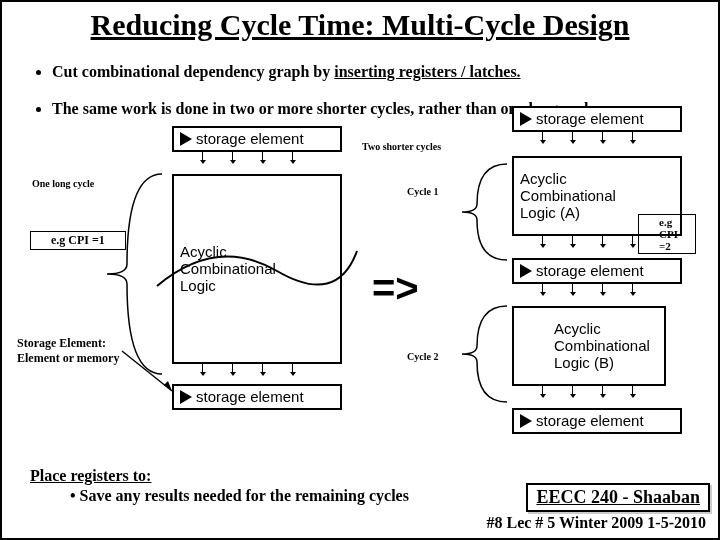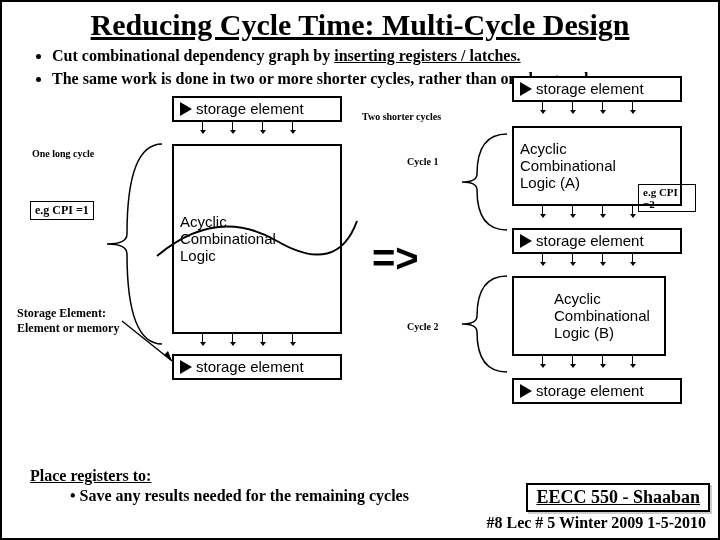--- a/index.html
+++ b/index.html
@@ -1,36 +1,36 @@
 <!DOCTYPE html>
 <html><head>
 <meta charset="utf-8">
 <style>
   * { box-sizing: border-box; margin: 0; padding: 0; }
   body { width: 720px; height: 540px; background: #fff; font-family: "Times New Roman", serif; position: relative; border: 2px solid #000; overflow: hidden; }
   .title { text-align: center; font-size: 30px; font-weight: bold; text-decoration: underline; padding: 6px 0 4px 0; }
   .bullets { padding: 0 10px 4px 50px; font-size: 16px; font-weight: bold; line-height: 1.3; }
-  .bullets li { list-style: disc; margin-bottom: 2px; }
+  .bullets li { list-style: disc; margin-bottom: 2px; margin-top: 16px; }
   .u { text-decoration: underline; }
   .canvas { position: relative; width: 100%; height: 350px; }
   .box { position: absolute; border: 2px solid #000; background: #fff; font-family: Arial, sans-serif; font-size: 15px; display: flex; align-items: center; padding: 0 6px; }
   .storage { height: 26px; }
   .tri { width: 0; height: 0; border-left: 12px solid #000; border-top: 7px solid transparent; border-bottom: 7px solid transparent; margin-right: 4px; flex-shrink: 0; }
   .logic { flex-direction: column; align-items: flex-start; justify-content: center; padding: 4px 6px; font-weight: normal; }
   .label { position: absolute; font-family: "Times New Roman", serif; font-size: 10px; font-weight: bold; }
   .stub { position: absolute; border-left: 1px solid #000; height: 8px; }
   .stub::after { content: ""; position: absolute; bottom: -4px; left: -3px; width: 0; height: 0; border-top: 4px solid #000; border-left: 3px solid transparent; border-right: 3px solid transparent; }
   .big-arrow { position: absolute; font-size: 40px; font-family: Arial, sans-serif; font-weight: bold; color: #000; }
   svg.curve { position: absolute; overflow: visible; pointer-events: none; }
   .bottom-text { position: absolute; left: 18px; bottom: 32px; font-size: 16px; font-weight: bold; font-family: "Times New Roman", serif; line-height: 1.25; margin-left: 10px; }
   .bottom-text .u { text-decoration: underline; }
   .course { position: absolute; right: 8px; bottom: 26px; border: 2px solid #000; padding: 2px 8px; font-family: "Times New Roman", serif; font-size: 18px; font-weight: bold; background:#fff; box-shadow: 2px 2px 0 #ccc; }
   .course span { text-decoration: underline; }
   .footer { position: absolute; right: 12px; bottom: 6px; font-size: 16px; font-family: "Times New Roman", serif; font-weight: bold; }
-  .smallbox { border: 1px solid #000; padding: 1px 4px; font-size: 12px; }
+  .smallbox { border: 1px solid #000; padding: 1px 20px; font-size: 12px; }
   .sn { font-size: 12px; font-weight: bold; }
 </style>
 </head>
 <body>
 
 <div class="title">Reducing Cycle Time:  Multi-Cycle Design</div>
 
 <ul class="bullets">
   <li>
     <span>Cut combinational dependency graph by </span><span class="u">inserting registers / latches.</span>
@@ -132,16 +132,16 @@
 
   <div class="label smallbox" style="left:636px; top:88px; width:58px; font-size:11px;">e.g CPI =2</div>
 </div>
 
 <div class="bottom-text">
   <div><span class="u">Place registers to:</span></div>
   <div style="padding-left:40px;">• Save any results needed for the remaining cycles</div>
 </div>
 
 <div class="course">
-  <span>EECC 550</span><span> - </span><span>Shaaban</span>
+  <span>EECC 240</span><span> - </span><span>Shaaban</span>
 </div>
 
 <div class="footer">#8   Lec # 5  Winter 2009  1-5-2010</div>
 
 </body></html>

